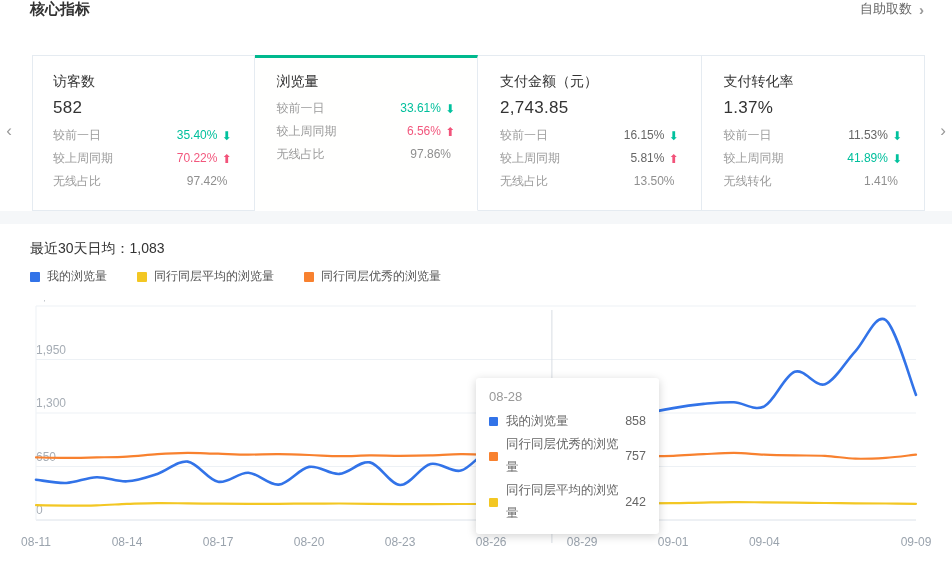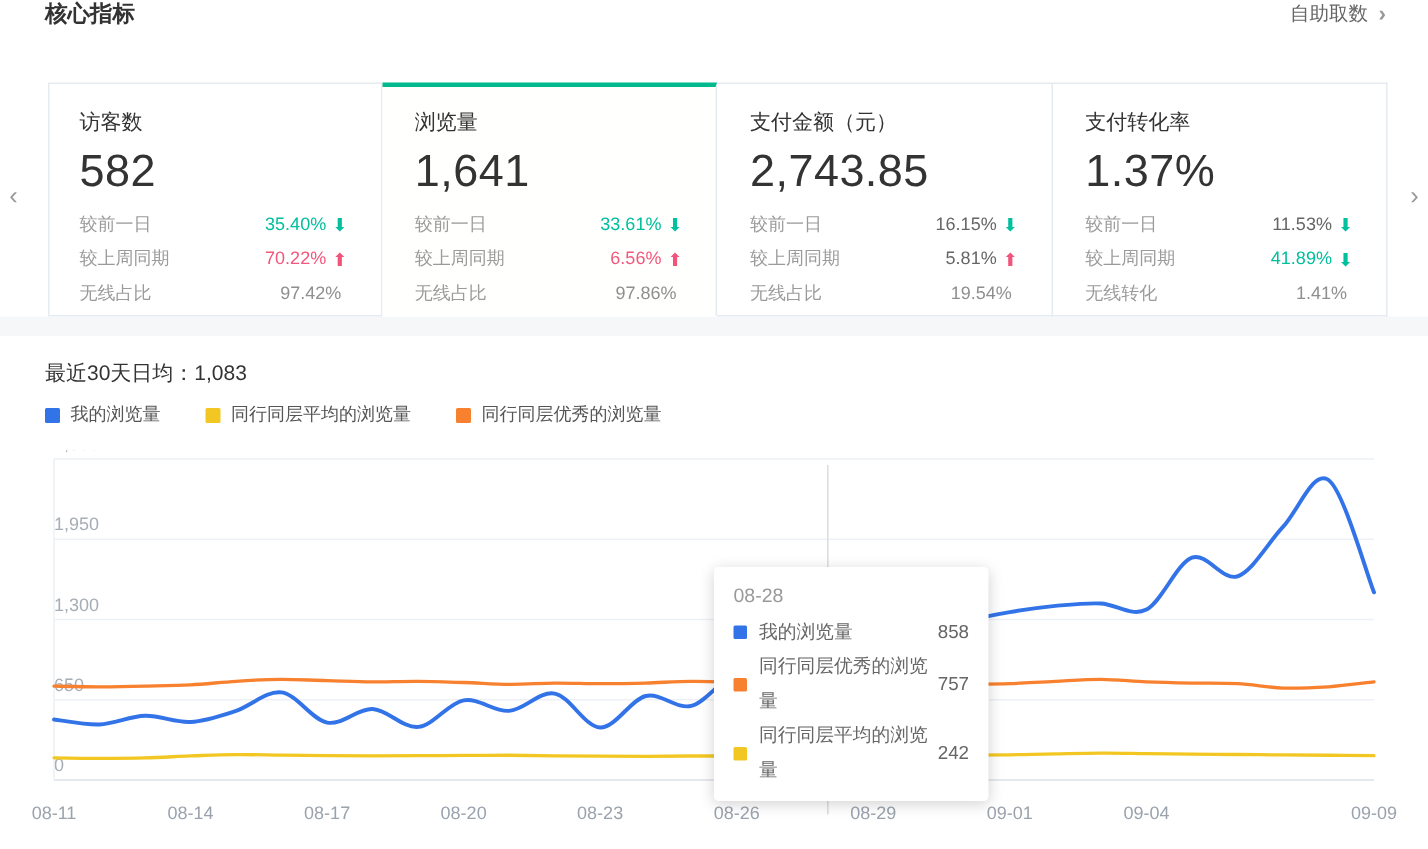--- a/index.html
+++ b/index.html
@@ -12,21 +12,21 @@
   .hdr-link .chev{color:#999;font-size:15px;font-weight:700;}
   
   .cards-zone{position:relative;height:156px;}
   .nav-chev{position:absolute;top:66px;width:16px;text-align:center;font-size:17px;color:#999;cursor:pointer;line-height:20px;}
   .nav-chev.left{left:1px;} .nav-chev.right{right:1px;}
   .cards{position:absolute;left:32px;right:27px;top:0;bottom:0;display:flex;}
   .card{flex:1;background:#fff;border:1px solid #e5ebf1;border-left:none;padding:17px 22px 0 22px;box-sizing:border-box;cursor:pointer;}
   .card:first-child{border-left:1px solid #e5ebf1;padding-left:20px;}
   .card.selected{border-top:3px solid #00b98e;border-bottom:1px solid #fff;padding-top:15px;background:#fffffe;}
   .card-title{font-size:14px;color:#333;}
-  .card-value{font-size:30px;color:#333;margin-top:7px;letter-spacing:.3px;}
+  .card-value{font-size:17px;color:#333;margin-top:7px;letter-spacing:.3px;}
   .card-rows{margin-top:6px;}
   .crow{display:flex;align-items:center;font-size:12px;line-height:23px;}
   .rl{color:#9b9b9b;}
   .rr{margin-left:auto;display:flex;align-items:center;}
   .rv{}
   .tone-teal{color:#00bf9c;} .tone-pink{color:#f2577d;} .tone-dark{color:#666;} .tone-gray{color:#8f8f8f;}
   .arrow{font-size:12px;margin-left:4px;line-height:1;}
   .ar-teal{color:#00c19d;} .ar-pink{color:#f2537a;}
   
   .band{height:13px;background:#f5f7f9;}
@@ -86,21 +86,20 @@
           <span class="rr">
               <span class="rv tone-gray">97.42%</span>
               <span class="arrow"></span>
             </span>
         </div>
       </div>
     </div>
 
     <div class="card selected">
       <div class="card-title">浏览量</div>
-      <div class="card-value">1,641</div>
       <div class="card-rows">
         <div class="crow">
           <span class="rl">较前一日</span>
           <span class="rr">
               <span class="rv tone-teal">33.61%</span>
               <span class="arrow ar-teal">⬇</span>
             </span>
         </div>
         <div class="crow">
           <span class="rl">较上周同期</span>
@@ -133,21 +132,21 @@
         <div class="crow">
           <span class="rl">较上周同期</span>
           <span class="rr">
               <span class="rv tone-dark">5.81%</span>
               <span class="arrow ar-pink">⬆</span>
             </span>
         </div>
         <div class="crow">
           <span class="rl">无线占比</span>
           <span class="rr">
-              <span class="rv tone-gray">19.54%</span>
+              <span class="rv tone-gray">13.50%</span>
               <span class="arrow"></span>
             </span>
         </div>
       </div>
     </div>
 
     <div class="card">
       <div class="card-title">支付转化率</div>
       <div class="card-value">1.37%</div>
       <div class="card-rows">

